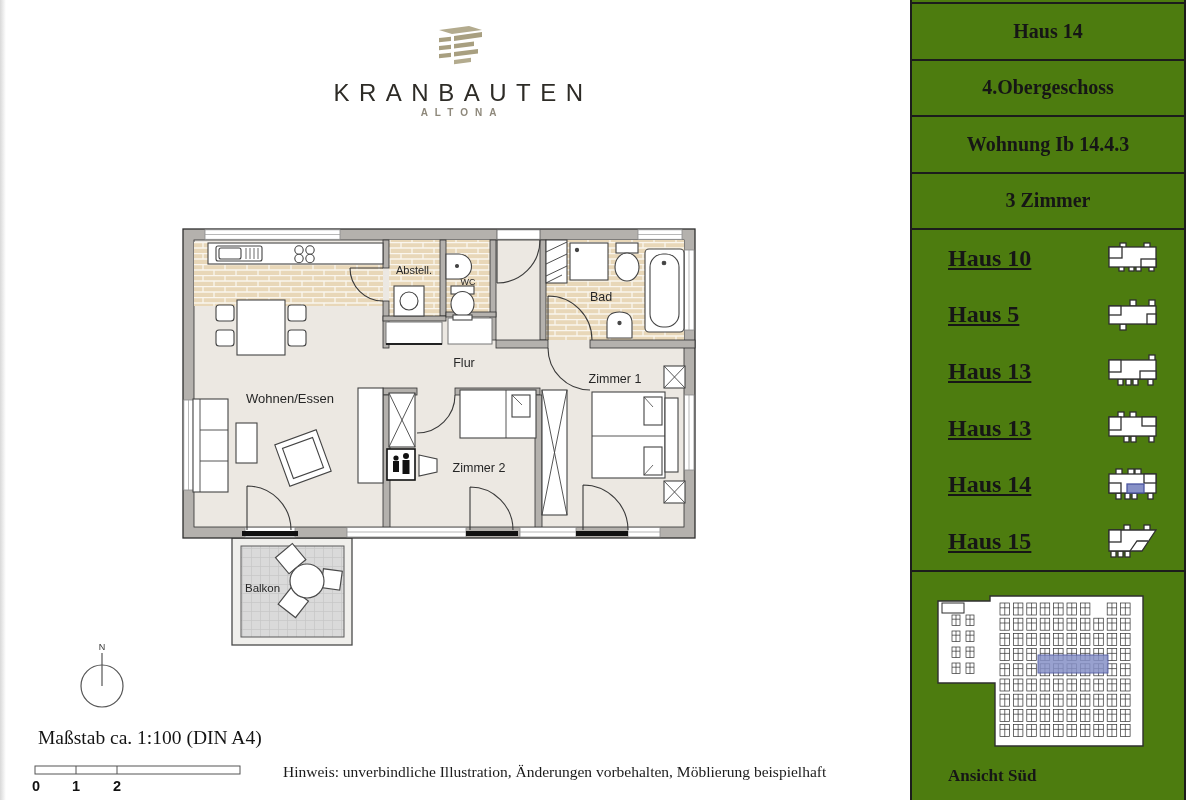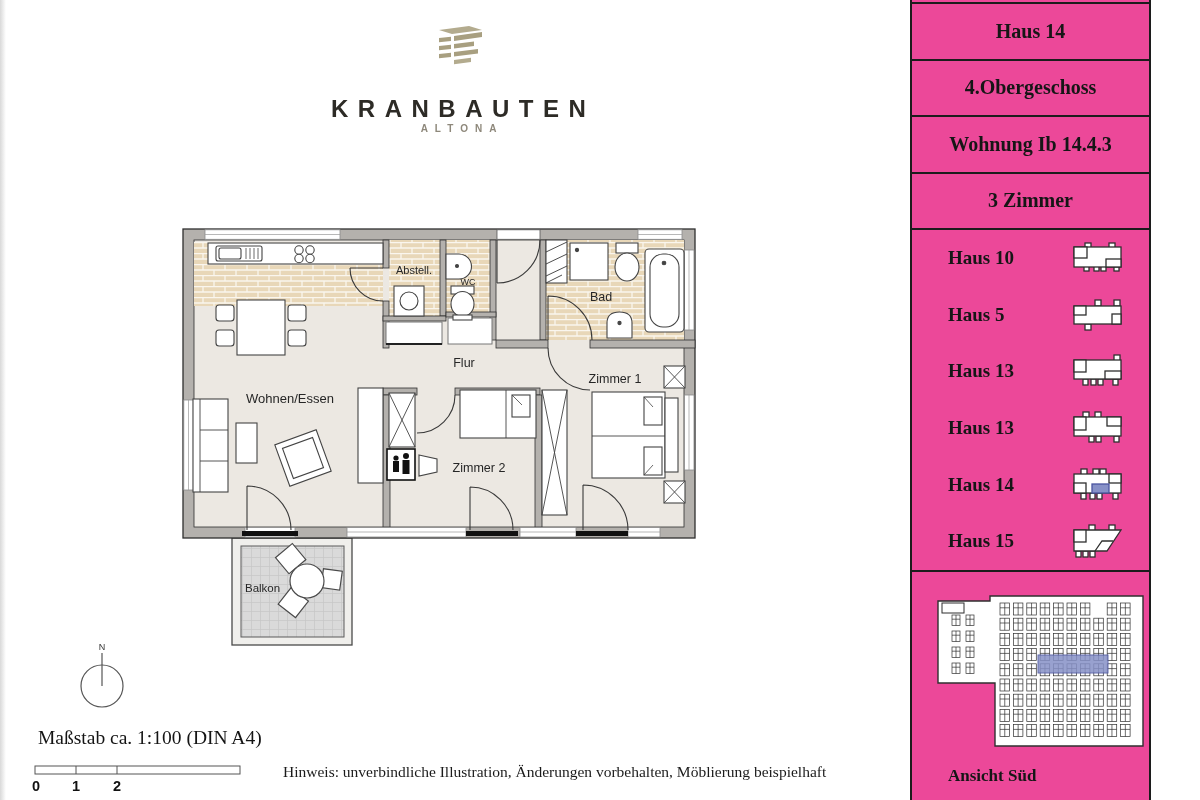--- a/index.html
+++ b/index.html
@@ -5,43 +5,43 @@
   html,body{margin:0;padding:0;}
   body{
     width:1200px;height:800px;position:relative;background:#ffffff;
     font-family:"Liberation Sans",sans-serif;overflow:hidden;
   }
   .page-edge{position:absolute;left:0;top:0;width:6px;height:800px;
     background:linear-gradient(to right,#d9d9d9,#ffffff);}
   
   .logo{position:absolute;left:325px;top:24px;width:270px;text-align:center;}
   .logo .mark{display:block;margin:0 auto;}
-  .logo .brand{font-weight:700;font-size:24px;letter-spacing:9.5px;color:#2d2b26;
-    margin-top:23px;white-space:nowrap;padding-left:6px;}
+  .logo .brand{font-weight:400;font-size:24px;letter-spacing:9.5px;color:#2d2b26;
+    margin-top:7px;white-space:nowrap;padding-left:6px;}
   .logo .sub{font-weight:600;font-size:10px;letter-spacing:7px;color:#8e887b;padding-left:4px;}
   
   #floorplan{position:absolute;left:160px;top:215px;}
   
   #northarrow{position:absolute;left:62px;top:636px;}
   .masstab{position:absolute;left:38px;top:727px;font-family:"Liberation Serif",serif;
     font-weight:500;font-size:19.5px;color:#141414;}
   #scalebar{position:absolute;left:28px;top:758px;}
   .hinweis{position:absolute;left:283px;top:763px;font-family:"Liberation Serif",serif;
     font-size:15.5px;color:#1b1b1b;white-space:nowrap;text-align:center;}
   
-  .sidebar{position:absolute;left:910px;top:0;width:241px;height:800px;box-sizing:border-box;
-    border-left:2px solid #1c1c1c;border-right:2px solid #1c1c1c;background:#ec4899;}
+  .sidebar{position:absolute;left:910px;top:0;width:276px;height:800px;box-sizing:border-box;
+    border-left:2px solid #1c1c1c;border-right:2px solid #1c1c1c;background:#4d7c0f;}
   .sb-headers{margin-top:2px;border-top:2px solid #1c1c1c;}
   .sb-cell{height:54.5px;border-bottom:2px solid #1c1c1c;display:flex;align-items:center;
     justify-content:center;font-family:"Liberation Serif",serif;font-weight:600;
     font-size:20px;color:#161616;}
   .sb-list{border-bottom:2px solid #1c1c1c;}
   .haus-row{height:56.6px;display:flex;align-items:center;justify-content:space-between;
     padding:0 22px 0 36px;box-sizing:border-box;}
-  .haus-row .hlabel{font-family:"Liberation Serif",serif;font-weight:600;font-size:19px;color:#161616;}
+  .haus-row .hlabel{font-family:"Liberation Serif",serif;font-weight:600;font-size:24px;color:#161616;text-decoration:underline;}
   .sb-site{position:relative;height:228px;padding-left:12px;}
   #siteplan{position:absolute;left:18px;top:14px;}
   .ansicht{position:absolute;left:36px;top:194px;font-family:"Liberation Serif",serif;
     font-weight:600;font-size:17px;color:#161616;}
   svg text{font-family:"Liberation Sans",sans-serif;}
 </style>
 </head>
 <body>
 
 <div class="page-edge"></div>

